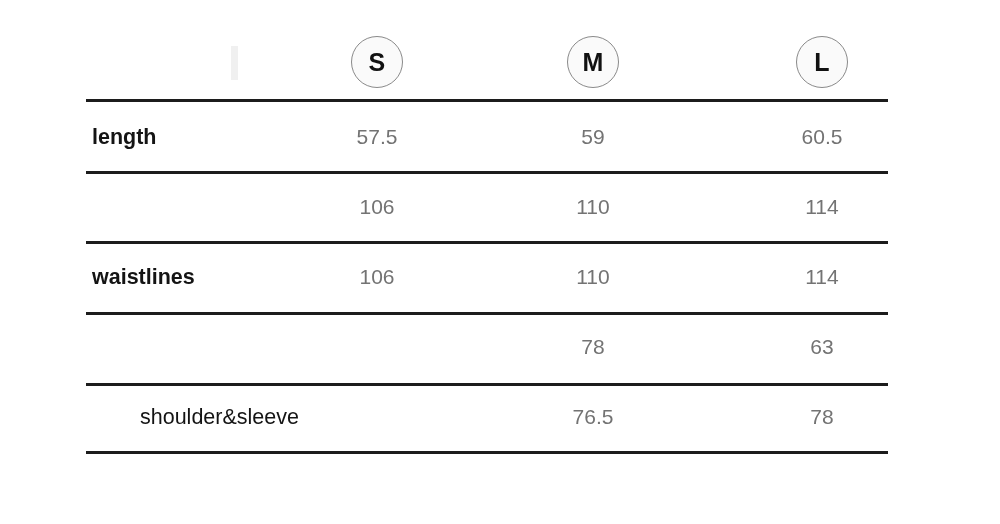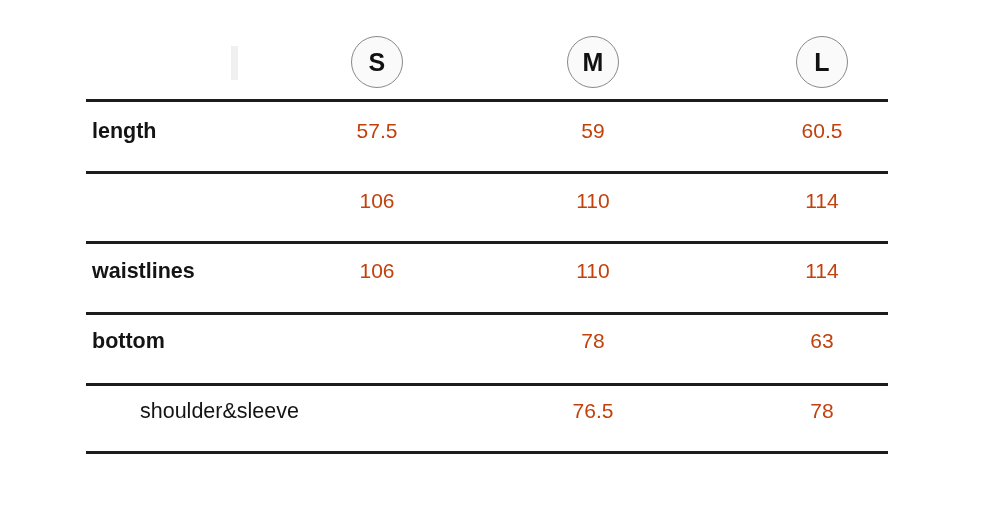--- a/index.html
+++ b/index.html
@@ -73,21 +73,21 @@
   .rule-1 { top: 171px; }
   .rule-2 { top: 241px; }
   .rule-3 { top: 312px; }
   .rule-4 { top: 383px; }
   .rule-5 { top: 451px; }
 
   
   .tbody {
     position: absolute;
     left: 0;
-    top: 96px;
+    top: 102px;
     width: 802px;
   }
   .trow {
     position: relative;
     height: 70px;
   }
   .trow.row-4 { height: 68px; }
 
   .cell-label {
     position: absolute;
@@ -109,21 +109,21 @@
   .cell-val {
     position: absolute;
     top: 0;
     height: 70px;
     width: 120px;
     display: flex;
     align-items: center;
     justify-content: center;
     font-size: 21px;
     font-weight: 400;
-    color: #c2410c;
+    color: #737373;
   }
   .col-s { left: 231px; }
   .col-m { left: 447px; }
   .col-l { left: 676px; }
 </style>
 </head>
 <body>
 
 <div class="chart-wrap">
   <div class="size-table">
@@ -158,21 +158,20 @@
       </div>
 
       <div class="trow row-2">
         <div class="cell-label">waistlines</div>
         <div class="cell-val col-s">106</div>
         <div class="cell-val col-m">110</div>
         <div class="cell-val col-l">114</div>
       </div>
 
       <div class="trow row-3">
-        <div class="cell-label">bottom</div>
         <div class="cell-val col-m">78</div>
         <div class="cell-val col-l">63</div>
       </div>
 
       <div class="trow row-4">
         <div class="cell-label indented">shoulder&amp;sleeve</div>
         <div class="cell-val col-m">76.5</div>
         <div class="cell-val col-l">78</div>
       </div>
 

